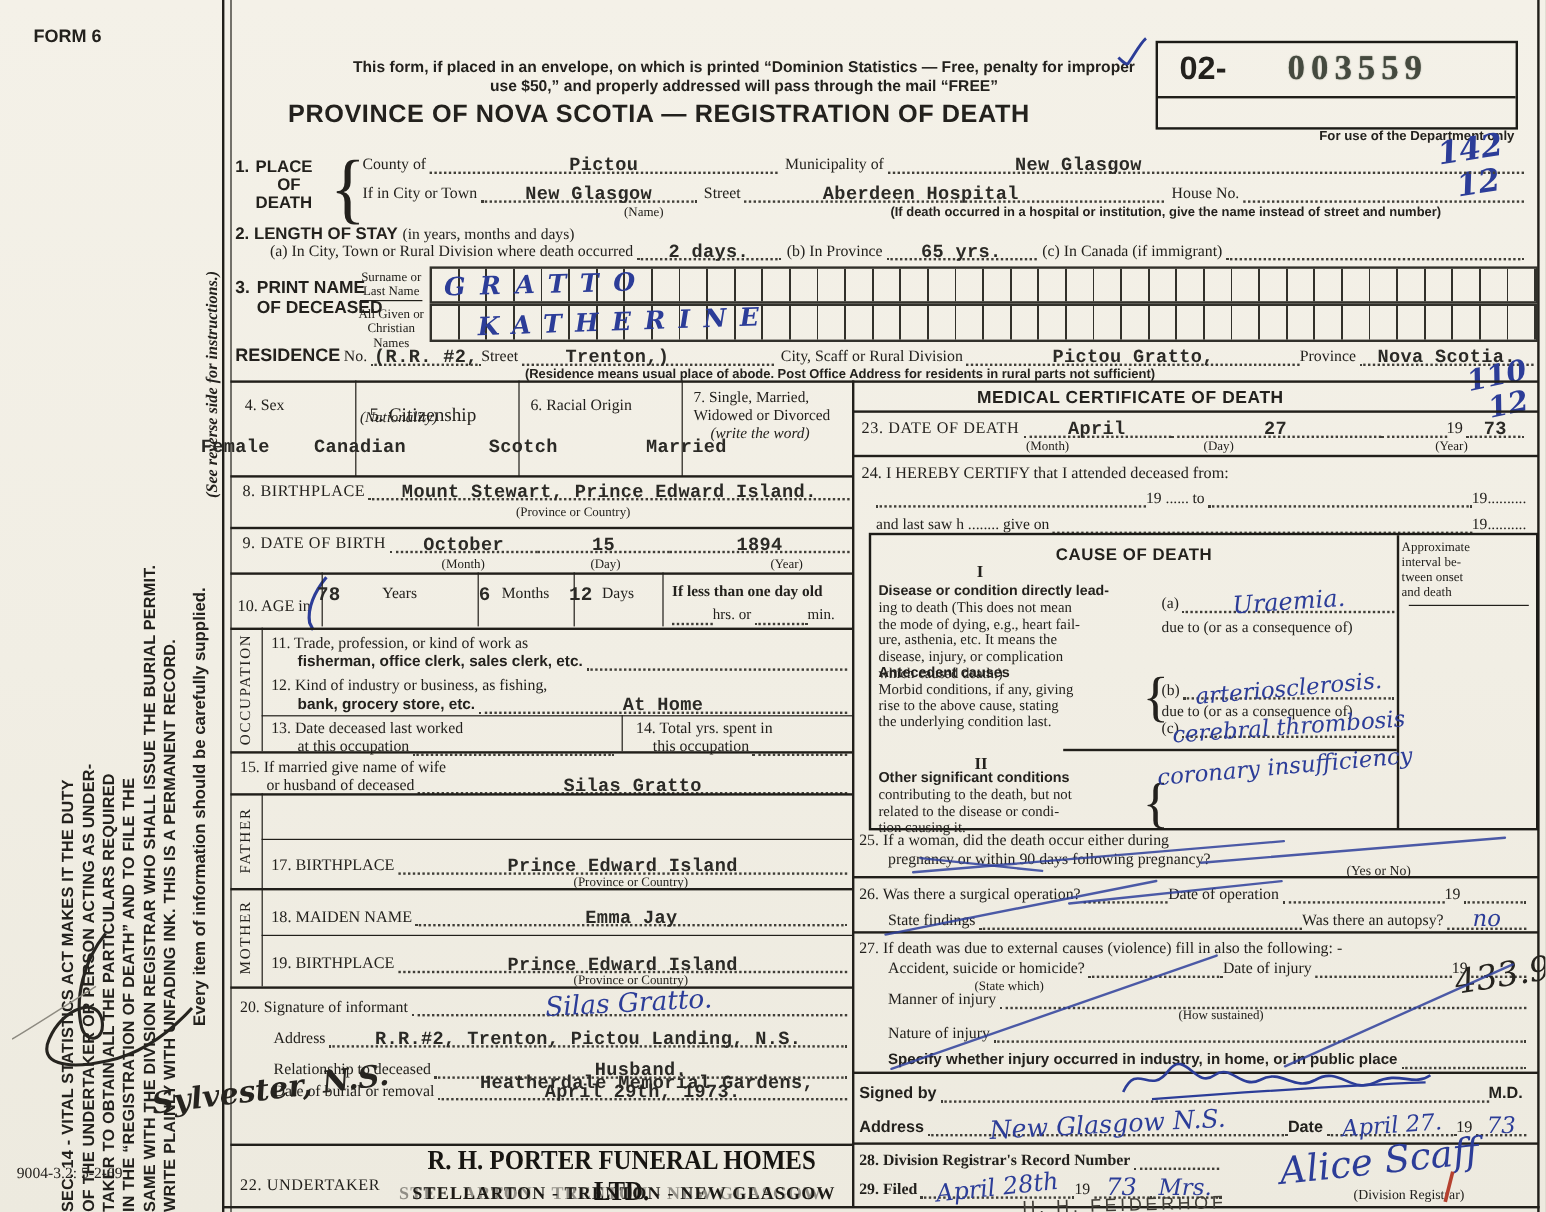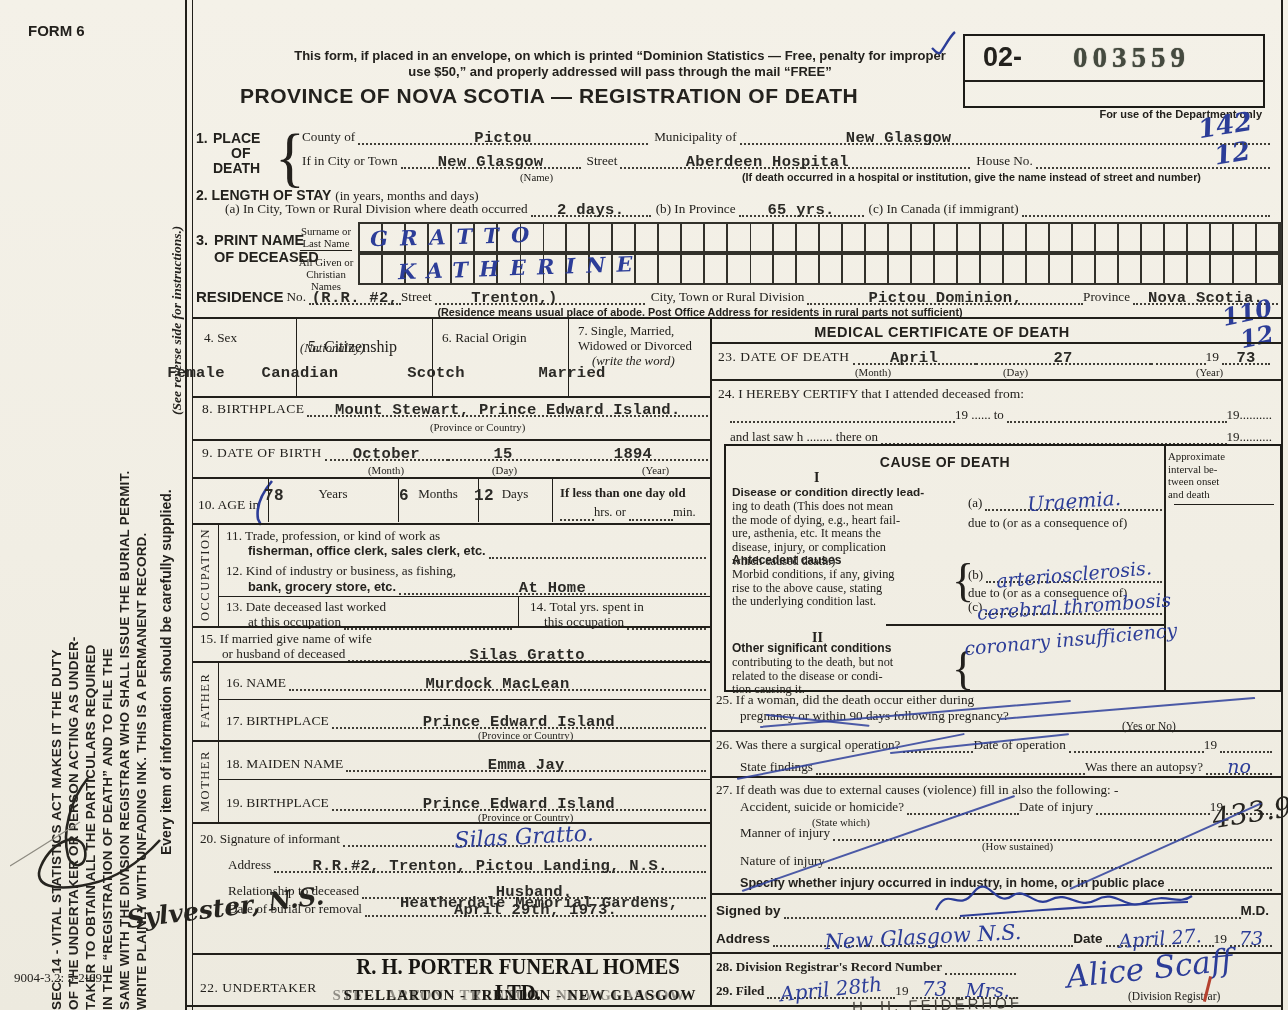--- a/index.html
+++ b/index.html
@@ -154,23 +154,23 @@
   <div class="row" style="left:196px;top:288px;width:1082px;font-size:13.2px">
     <span class="t sans b" style="font-size:15px">RESIDENCE</span>
     <span class="t">No.</span>
     <span class="dots" style="width:92px">
         <span class="v tw">(R.R. #2,</span>
       </span>
     <span class="t">Street</span>
     <span class="dots" style="width:210px">
         <span class="v tw" style="left:38%">Trenton,)</span>
       </span>
-    <span class="t" style="padding-left:6px">City, Town or Rural Division</span>
-    <span class="dots fx">
-        <span class="v tw">Pictou Dominion,</span>
+    <span class="t" style="padding-left:6px">City, Scaff or Rural Division</span>
+    <span class="dots fx">
+        <span class="v tw">Pictou Gratto,</span>
       </span>
     <span class="t">Province</span>
     <span class="dots" style="width:145px">
         <span class="v tw">Nova Scotia.</span>
       </span>
   </div>
   <div class="abs sans b cap" style="left:350px;top:306px;width:700px;text-align:center">(Residence means usual place of abode. Post Office Address for residents in rural parts not sufficient)</div>
 
   <div class="abs scr b" style="left:1222px;top:298px;font-size:24px;transform:rotate(-12deg)">110</div>
   <div class="abs scr b" style="left:1240px;top:322px;font-size:24px;transform:rotate(-12deg)">12</div>
@@ -284,26 +284,20 @@
     <span class="t">or husband of deceased</span>
     <span class="dots fx">
         <span class="v tw">Silas Gratto</span>
       </span>
   </div>
   <div class="hl" style="left:192px;top:661px;width:519px;height:2px"></div>
 
   
   <div class="vside" style="left:192px;top:661px;width:26px;height:79px">FATHER</div>
   <div class="vl" style="left:218px;top:661px;width:1px;height:79px"></div>
-  <div class="row" style="left:226px;top:674px;width:480px;font-size:13.5px">
-    <span class="t">16. NAME</span>
-    <span class="dots fx">
-        <span class="v tw">Murdock MacLean</span>
-      </span>
-  </div>
   <div class="hl" style="left:218px;top:699px;width:493px;height:1px"></div>
   <div class="row" style="left:226px;top:712px;width:480px;font-size:13.5px">
     <span class="t">17. BIRTHPLACE</span>
     <span class="dots fx">
         <span class="v tw">Prince Edward Island</span>
       </span>
   </div>
   <div class="abs cap" style="left:478px;top:729px">(Province or Country)</div>
   <div class="hl" style="left:192px;top:740px;width:519px;height:2px"></div>
 
@@ -390,21 +384,21 @@
 
   <div class="abs" style="left:718px;top:386px;font-size:13.5px">24. I HEREBY CERTIFY that I attended deceased from:</div>
   <div class="row" style="left:730px;top:406px;width:545px;font-size:13px">
     <span class="dots" style="width:225px"></span>
     <span class="t">19 ......</span>
     <span class="t">to</span>
     <span class="dots fx"></span>
     <span class="t">19..........</span>
   </div>
   <div class="row" style="left:730px;top:428px;width:545px;font-size:13px">
-    <span class="t">and last saw h ........  there on</span>
+    <span class="t">and last saw h ........  give on</span>
     <span class="dots fx"></span>
     <span class="t">19..........</span>
   </div>
 
   
   <div class="abs" style="left:724px;top:444px;width:554px;height:244px;border:2px solid #1c1b17">
     <div class="vl" style="left:438px;top:0;width:1.5px;height:100%"></div>
     <div class="abs sans b" style="left:0;top:8px;width:438px;text-align:center;font-size:14px;letter-spacing:.5px">CAUSE OF DEATH</div>
     <div class="abs cap" style="left:442px;top:4px;width:110px;line-height:12.5px">
       <div>Approximate</div>

